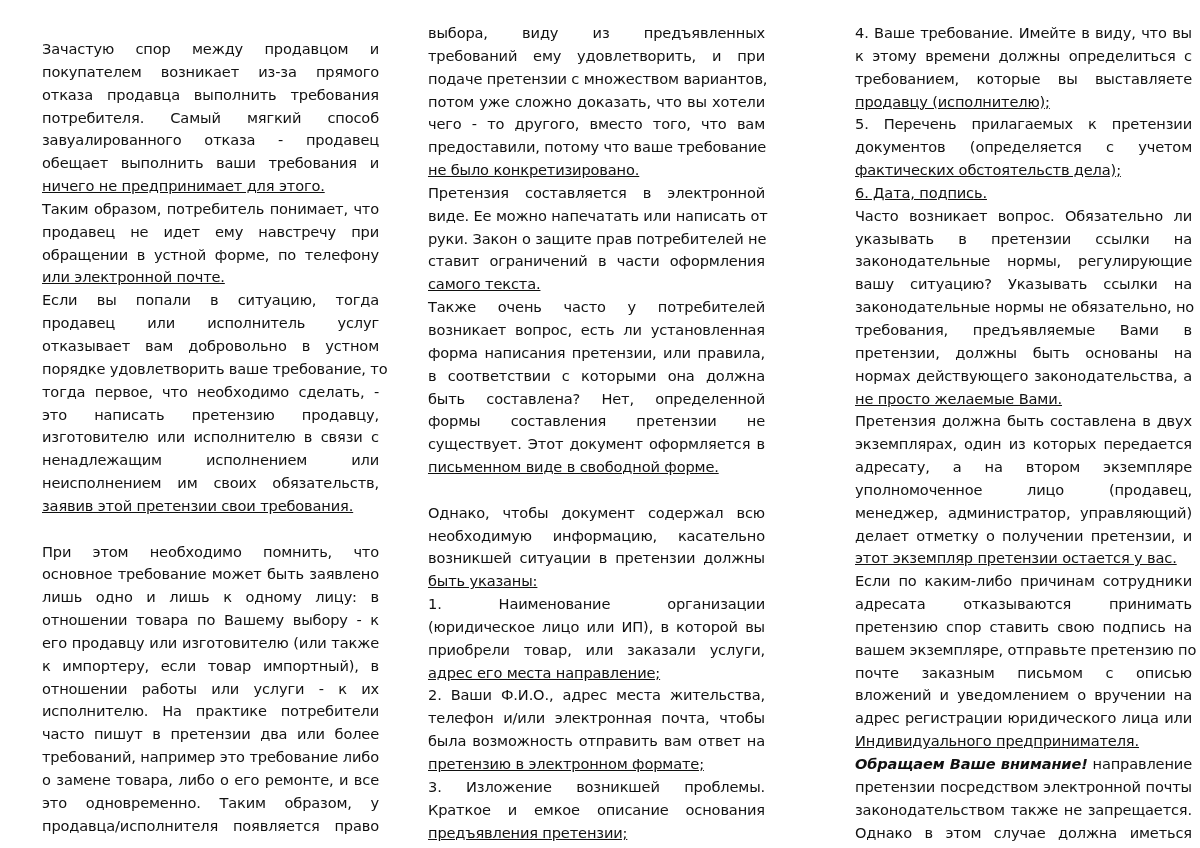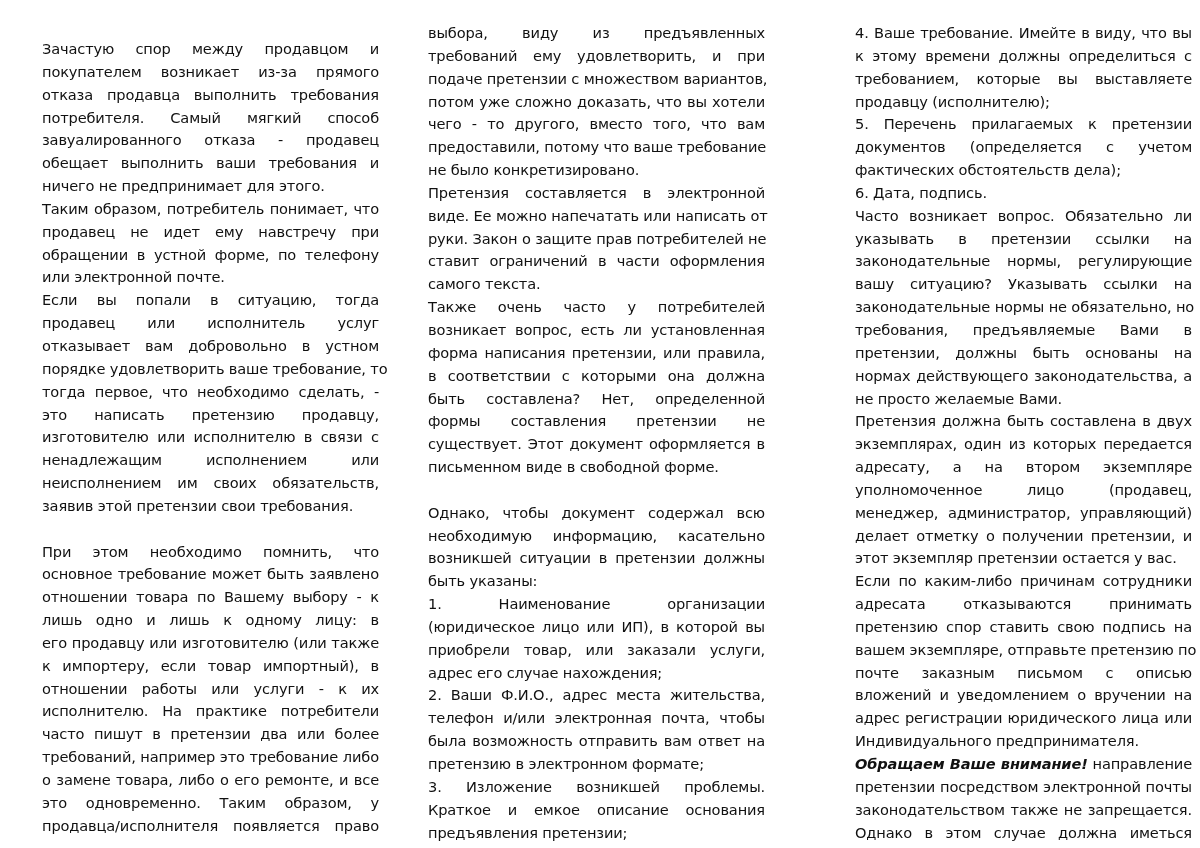--- a/index.html
+++ b/index.html
@@ -5,21 +5,21 @@
   html, body { margin:0; padding:0; background:#ffffff; }
   body { width:1200px; height:848px; position:relative; overflow:hidden;
          font-family:"DejaVu Sans", sans-serif; color:#111; }
   .col { position:absolute; width:337px; }
   #col1 { left:42px; top:38px; }
   #col2 { left:428px; top:22px; }
   #col3 { left:855px; top:22px; }
   .ln { display:block; height:22.85px; line-height:22.85px; font-size:14.6px;
         white-space:nowrap; text-align:justify; text-align-last:justify;
         letter-spacing:-0.15px; }
-  .ln.last { text-align-last:left; }
+  .ln.last { text-align-last:left;text-decoration:underline; }
   .gap { height:22.85px; }
   b { font-weight:bold;font-style:italic; }
 </style>
 </head>
 <body>
 
 <div id="col1" class="col">
     <div>
       <span class="ln">Зачастую спор между продавцом и</span>
       <span class="ln">покупателем возникает из-за прямого</span>
@@ -44,22 +44,22 @@
       <span class="ln">это написать претензию продавцу,</span>
       <span class="ln">изготовителю или исполнителю в связи с</span>
       <span class="ln">ненадлежащим исполнением или</span>
       <span class="ln">неисполнением им своих обязательств,</span>
       <span class="ln last">заявив этой претензии свои требования.</span>
     </div>
     <div class="gap"></div>
     <div>
       <span class="ln">При этом необходимо помнить, что</span>
       <span class="ln">основное требование может быть заявлено</span>
+      <span class="ln">лишь одно и лишь к одному лицу: в</span>
       <span class="ln">отношении товара по Вашему выбору - к</span>
-      <span class="ln">лишь одно и лишь к одному лицу: в</span>
       <span class="ln">его продавцу или изготовителю (или также</span>
       <span class="ln">к импортеру, если товар импортный), в</span>
       <span class="ln">отношении работы или услуги - к их</span>
       <span class="ln">исполнителю. На практике потребители</span>
       <span class="ln">часто пишут в претензии два или более</span>
       <span class="ln">требований, например это требование либо</span>
       <span class="ln">о замене товара, либо о его ремонте, и все</span>
       <span class="ln">это одновременно. Таким образом, у</span>
       <span class="ln">продавца/исполнителя появляется право</span>
     </div>
@@ -95,21 +95,21 @@
     <div>
       <span class="ln">Однако, чтобы документ содержал всю</span>
       <span class="ln">необходимую информацию, касательно</span>
       <span class="ln">возникшей ситуации в претензии должны</span>
       <span class="ln last">быть указаны:</span>
     </div>
     <div>
       <span class="ln">1. Наименование организации</span>
       <span class="ln">(юридическое лицо или ИП), в которой вы</span>
       <span class="ln">приобрели товар, или заказали услуги,</span>
-      <span class="ln last">адрес его случае нахождения;</span>
+      <span class="ln last">адрес его места направление;</span>
     </div>
     <div>
       <span class="ln">2. Ваши Ф.И.О., адрес места жительства,</span>
       <span class="ln">телефон и/или электронная почта, чтобы</span>
       <span class="ln">была возможность отправить вам ответ на</span>
       <span class="ln last">претензию в электронном формате;</span>
     </div>
     <div>
       <span class="ln">3. Изложение возникшей проблемы.</span>
       <span class="ln">Краткое и емкое описание основания</span>

